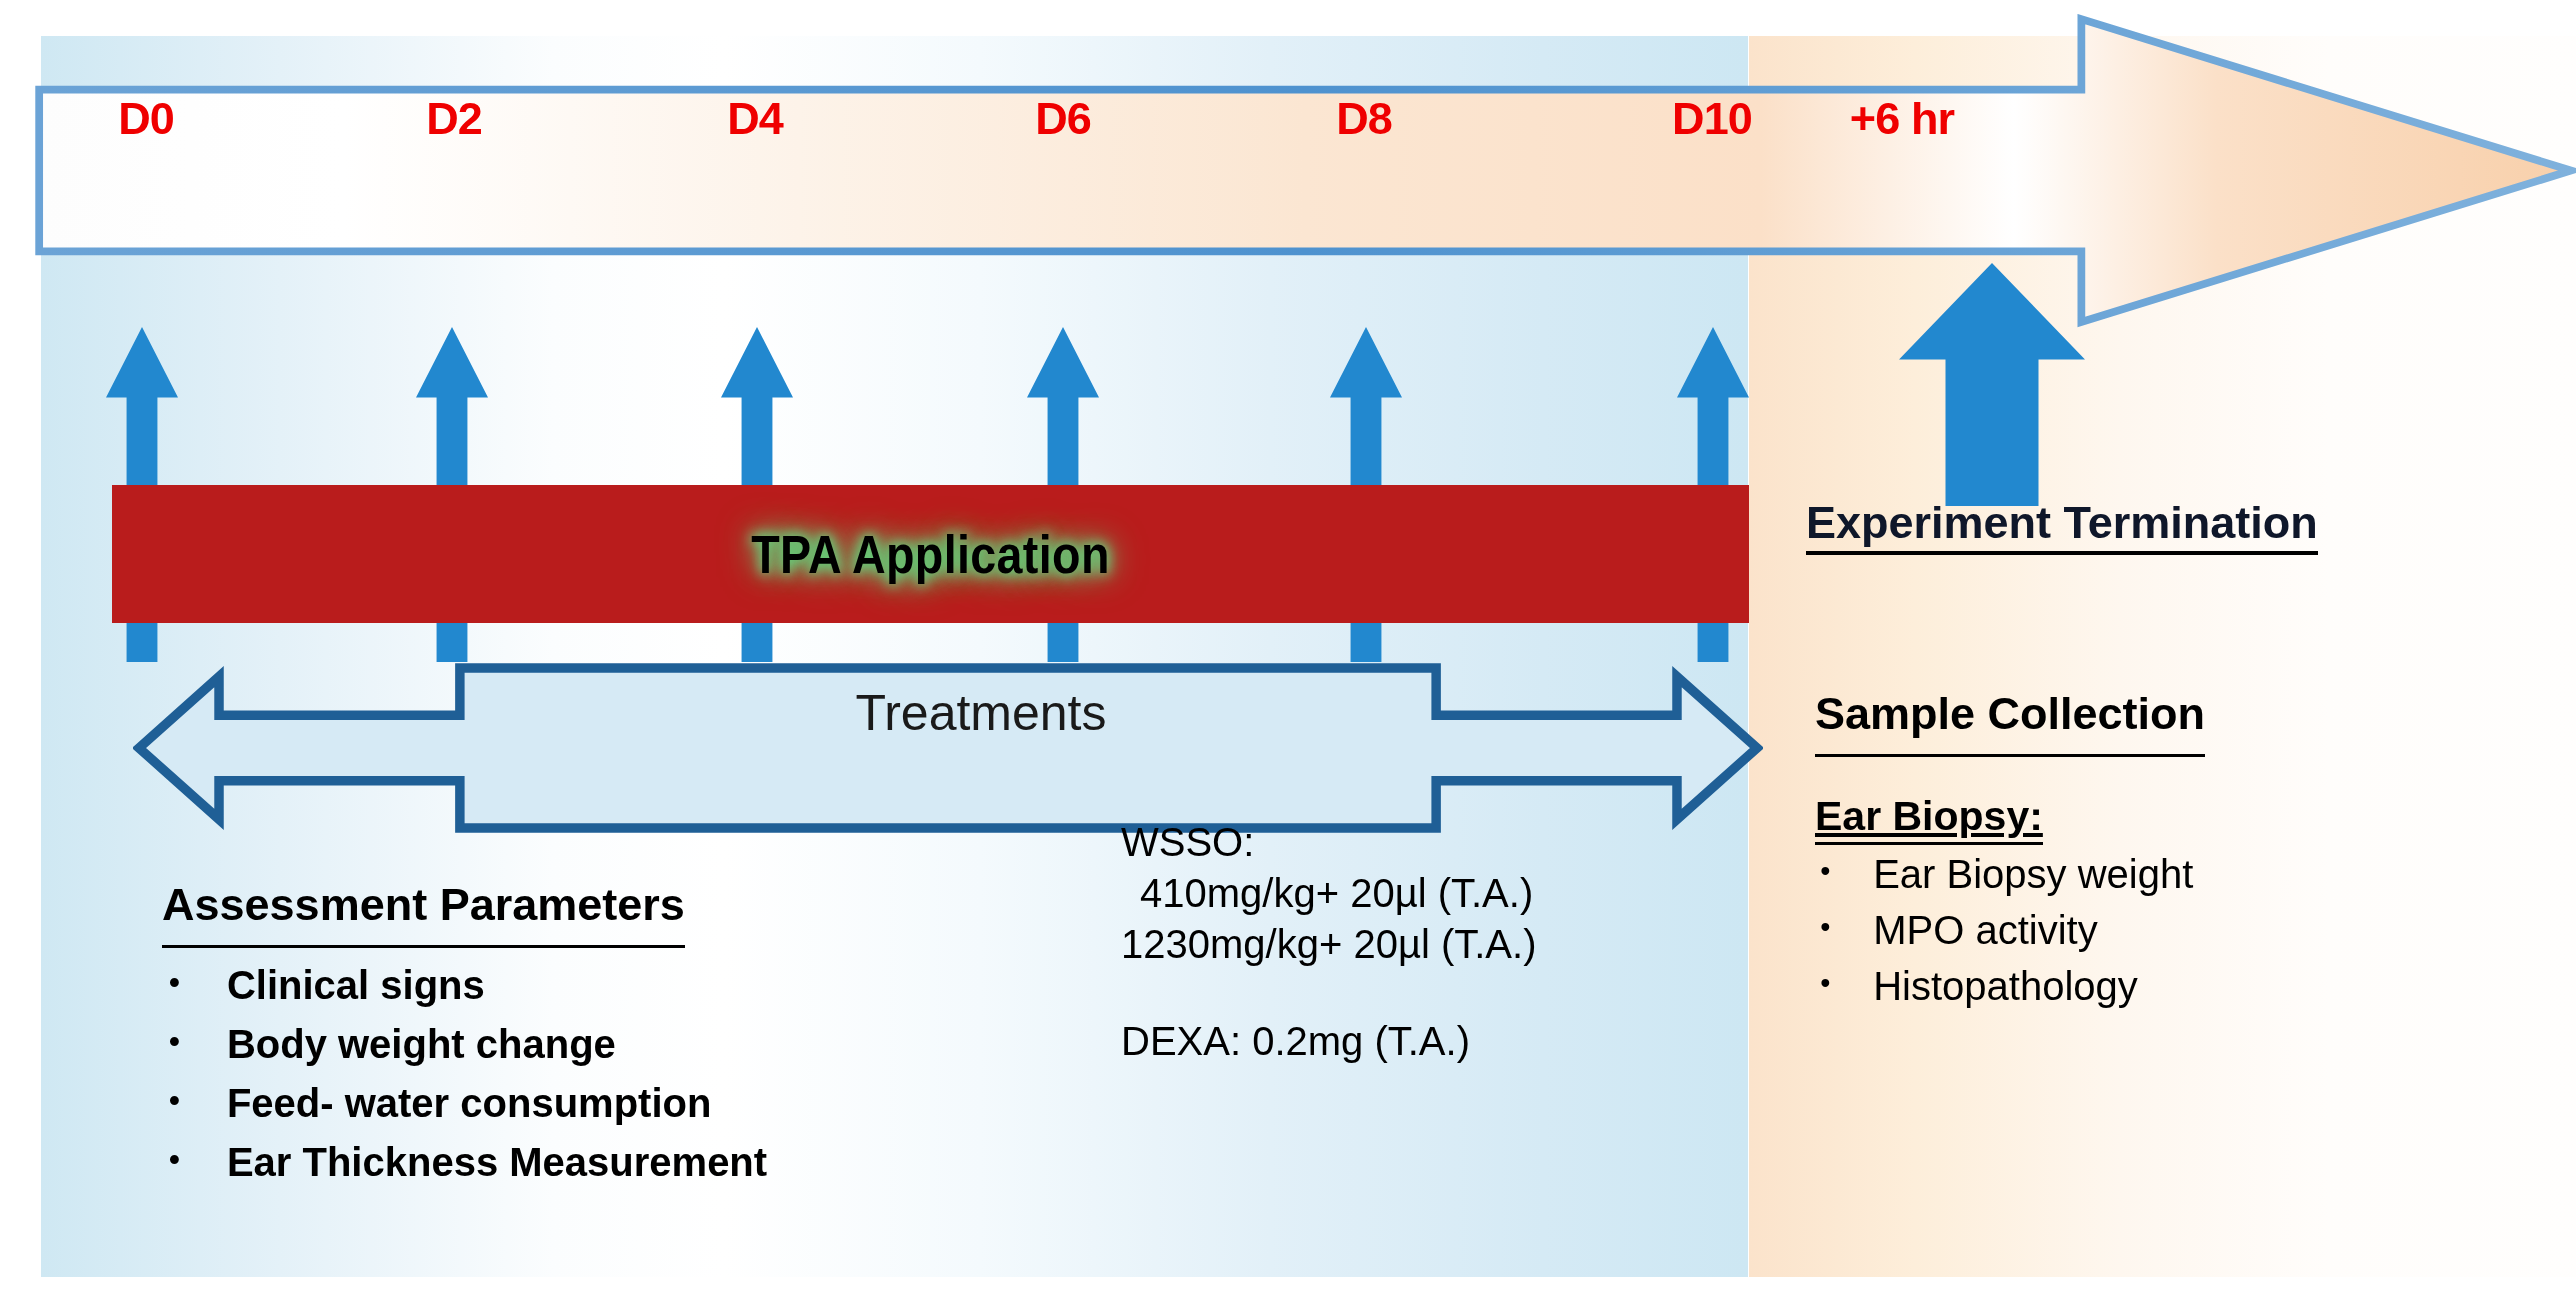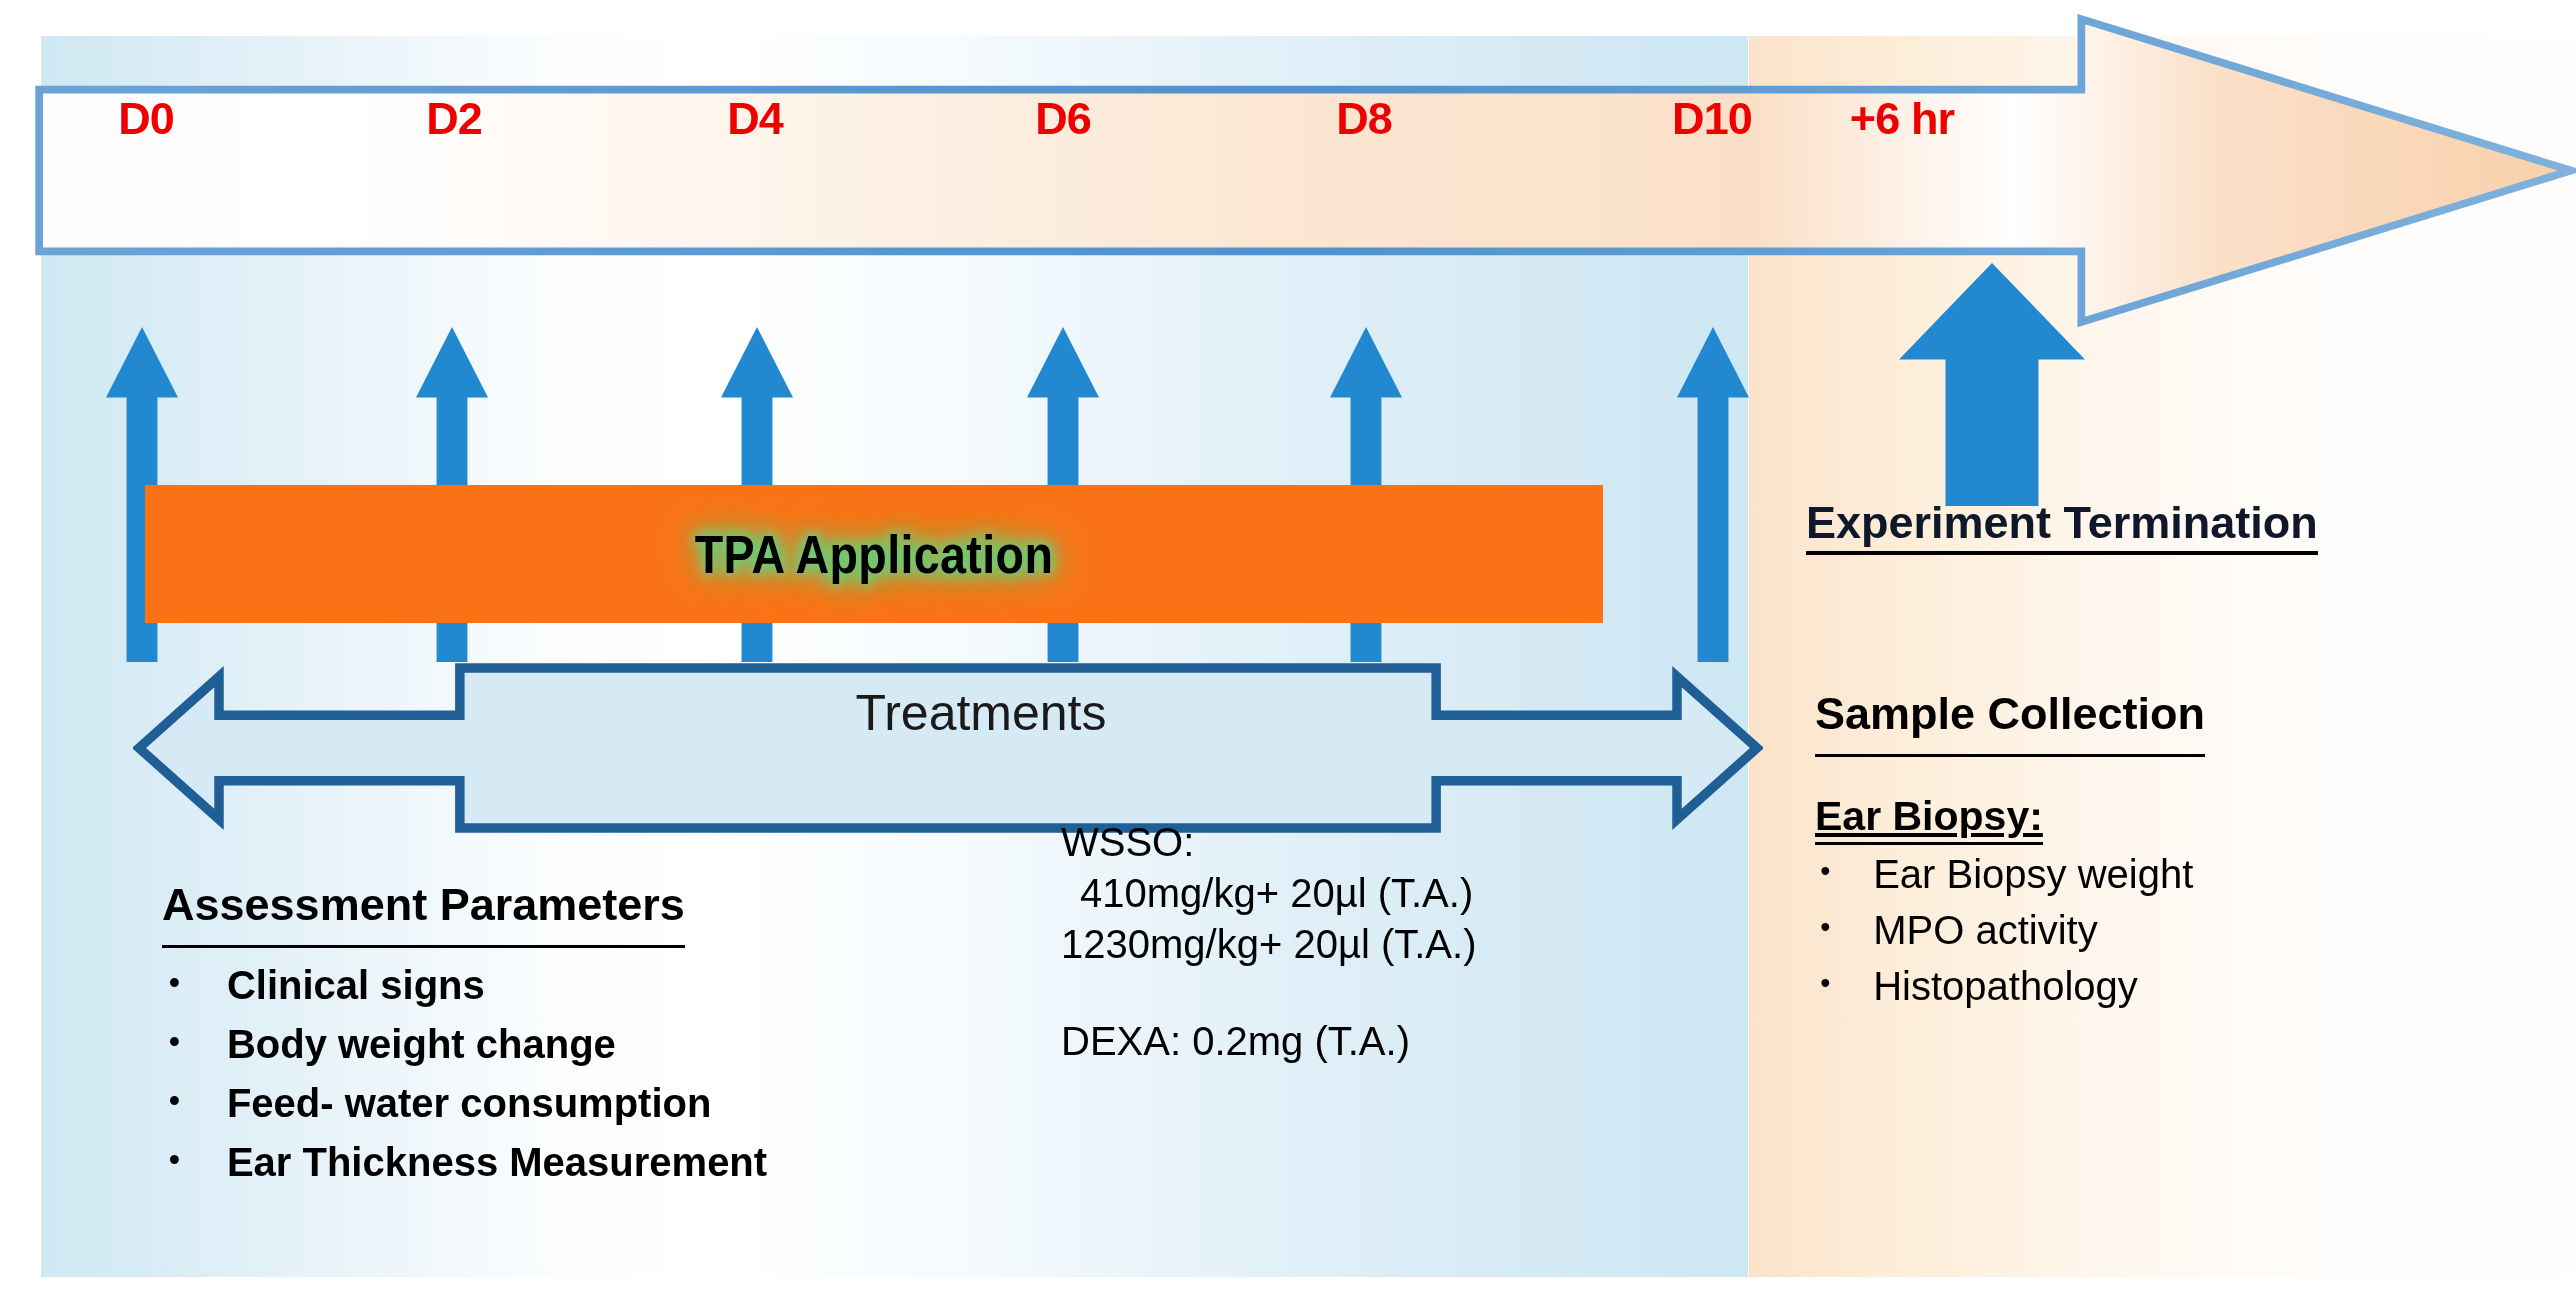--- a/index.html
+++ b/index.html
@@ -26,23 +26,22 @@
     color:#ef0000;font-weight:bold;font-size:45px;letter-spacing:-0.9px;
     font-family:"Liberation Sans","DejaVu Sans",sans-serif;white-space:nowrap;
   }
 
   
   .tick-arrow{position:absolute;width:72px;height:335px;}
   .tick-arrow svg{display:block;width:100%;height:100%;}
 
   
   #tpa-bar{
-    position:absolute;left:112px;top:485px;width:1458px;height:138px;
-    background:#f97316;
-    margin-left:33px;
+    position:absolute;left:112px;top:485px;width:1637px;height:138px;
+    background:#b91c1c;
   }
   #tpa-label{
     position:absolute;left:0;top:0;width:100%;height:100%;
     display:flex;align-items:center;justify-content:center;
     font-size:53px;font-weight:bold;color:#000000;
     font-family:"Liberation Sans Narrow","Liberation Sans","DejaVu Sans Condensed",sans-serif;
     transform:scaleX(.88);
     text-shadow:0 0 15.5px #5fd07a,0 0 29px #5fd07a,0 0 41px #5fd07a,0 0 12px #7fe08f;
     letter-spacing:0.4px;
   }
@@ -71,21 +70,21 @@
   .cond{font-family:"Liberation Sans Narrow","Liberation Sans","DejaVu Sans Condensed",sans-serif;}
 
   #assessment{left:162px;top:879px;width:912px;}
   #assessment ul{list-style:none;margin:15.5px 0 0 0;padding:0;}
   #assessment li{
     display:flex;align-items:flex-start;font-size:40px;font-weight:bold;
     margin-bottom:17px;line-height:1.05;
   }
   #assessment li .bullet{width:58px;flex:none;font-size:31px;line-height:1.2;padding-left:6.9px;}
 
-  #dosing{left:1061px;top:817px;width:654px;font-size:40px;line-height:1.28;}
+  #dosing{left:1121px;top:817px;width:654px;font-size:40px;line-height:1.28;}
   #dosing .row{white-space:nowrap;}
   #dosing .indent{padding-left:19px;}
   #dosing .gap{height:45px;}
 
   #sample{left:1815px;top:688px;width:731px;}
   #sample .sub{margin-top:36px;}
   #sample ul{list-style:none;margin:8.6px 0 0 0;padding:0;}
   #sample li{
     display:flex;align-items:flex-start;font-size:40px;font-weight:normal;
     margin-bottom:13.8px;line-height:1.05;

